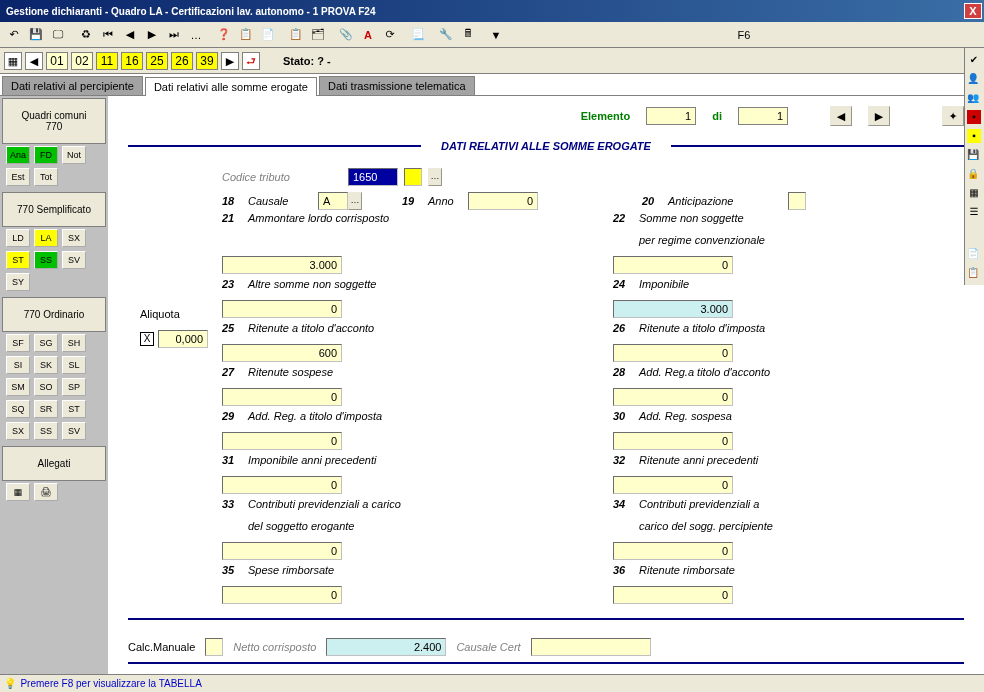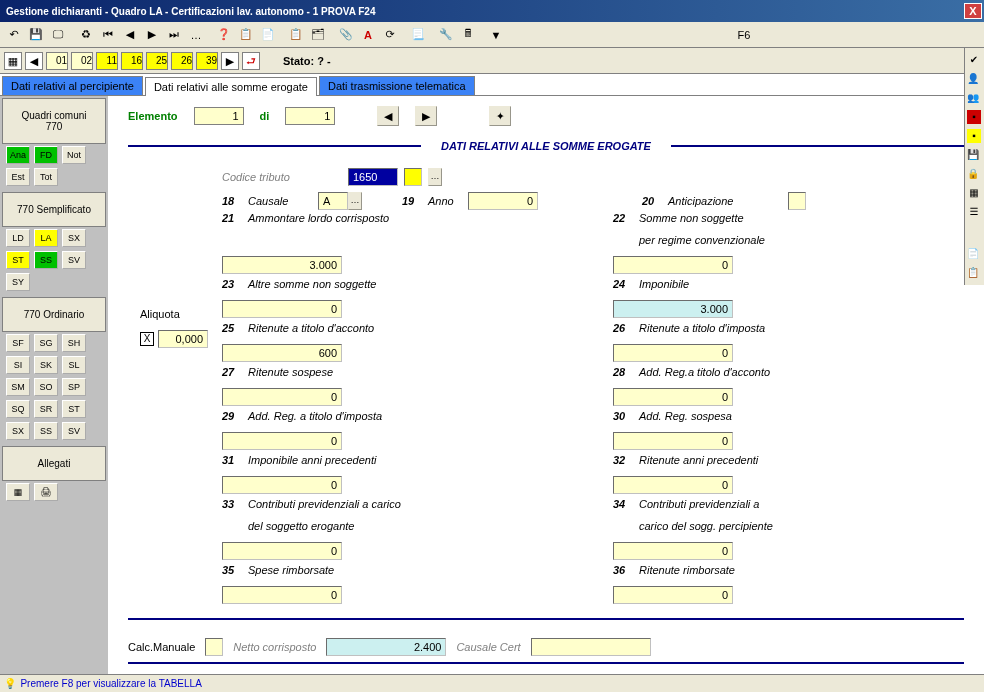--- a/index.html
+++ b/index.html
@@ -8,40 +8,40 @@
 .titlebar { background: linear-gradient(to right, #0a246a, #3a6ea5); height: 22px; display: flex; align-items: center; padding: 0 2px; color: white; }
 .titlebar .title { flex: 1; font-weight: bold; padding-left: 4px; font-size: 10px; }
 .titlebar .close { width: 18px; height: 16px; background: #d04040; border: 1px solid #fff; text-align: center; line-height: 14px; font-weight: bold; cursor: pointer; }
 
 .toolbar { background: #ece9d8; height: 26px; border-bottom: 1px solid #808080; display: flex; align-items: center; padding: 2px 4px; gap: 2px; }
 .tb-btn { width: 20px; height: 20px; border: 1px solid #ece9d8; display: inline-flex; align-items: center; justify-content: center; cursor: pointer; font-size: 11px; }
 .tb-sep { width: 4px; }
 .tb-flex { flex: 1; text-align: center; }
 
 .navbar { background: #ece9d8; height: 26px; border-bottom: 1px solid #808080; display: flex; align-items: center; padding: 2px 4px; gap: 3px; }
-.nav-pg { width: 22px; height: 18px; border: 1px solid #808080; background: #ffffcc; text-align: right; line-height: 16px; font-size: 10px; cursor: pointer; }
+.nav-pg { width: 22px; height: 18px; border: 1px solid #808080; background: #ffffcc; text-align: center; line-height: 16px; font-size: 12px; cursor: pointer; }
 .nav-pg.y { background: #ffff00; }
 .nav-btn { width: 18px; height: 18px; border: 1px solid #808080; background: #fff; text-align: center; line-height: 16px; cursor: pointer; }
 .stato-label { margin-left: 20px; font-weight: bold; }
 
 .tabbar { background: #fff; border-bottom: 1px solid #808080; padding: 2px 2px 0 2px; display: flex; gap: 0; height: 22px; }
-.tab { padding: 3px 8px; border: 1px solid #808080; border-bottom: none; background: #3b82f6; font-size: 11px; cursor: pointer; margin-right: 2px; }
+.tab { padding: 3px 8px; border: 1px solid #808080; border-bottom: none; background: #a3a3a3; font-size: 11px; cursor: pointer; margin-right: 2px; }
 .tab.active { background: #fff; position: relative; top: 1px; }
 
 .main { display: flex; height: 598px; background: #c0c0c0; }
 .sidebar { width: 108px; background: #c0c0c0; padding: 2px; }
 .side-group { margin-bottom: 4px; }
 .side-hdr { background: #ece9d8; border: 1px solid #808080; text-align: center; font-size: 10px; padding: 11px; }
 .side-row { display: flex; gap: 4px; padding: 2px 4px; }
 .side-box { width: 24px; height: 18px; border: 1px outset #fff; background: #ece9d8; text-align: center; line-height: 16px; font-size: 9px; cursor: pointer; }
 .side-box.green { background: #00c000; }
 .side-box.yellow { background: #ffff00; }
 
 .content { flex: 1; background: #fff; padding: 10px 20px; position: relative; overflow: hidden; }
-.elem-row { display: flex; align-items: center; gap: 16px; margin-bottom: 8px; }
+.elem-row { display: flex; align-items: center; gap: 16px; margin-bottom: 8px; justify-content: flex-end; }
 .green-lbl { color: #008000; font-weight: bold; }
 .num-box { width: 50px; height: 18px; border: 1px solid #808080; background: #ffffcc; text-align: right; padding: 0 4px; line-height: 16px; }
 .icon-btn { width: 22px; height: 20px; border: 1px outset #ece9d8; background: #ece9d8; display: inline-flex; align-items: center; justify-content: center; cursor: pointer; }
 
 .section-title { text-align: center; font-weight: bold; font-style: italic; color: #000080; margin: 6px 0; }
 .hr-blue { height: 2px; background: #000080; }
 .hr-row { display: flex; align-items: center; gap: 20px; }
 .hr-row .hr-blue { flex: 1; }
 
 .form-area { position: relative; margin-top: 10px; }

